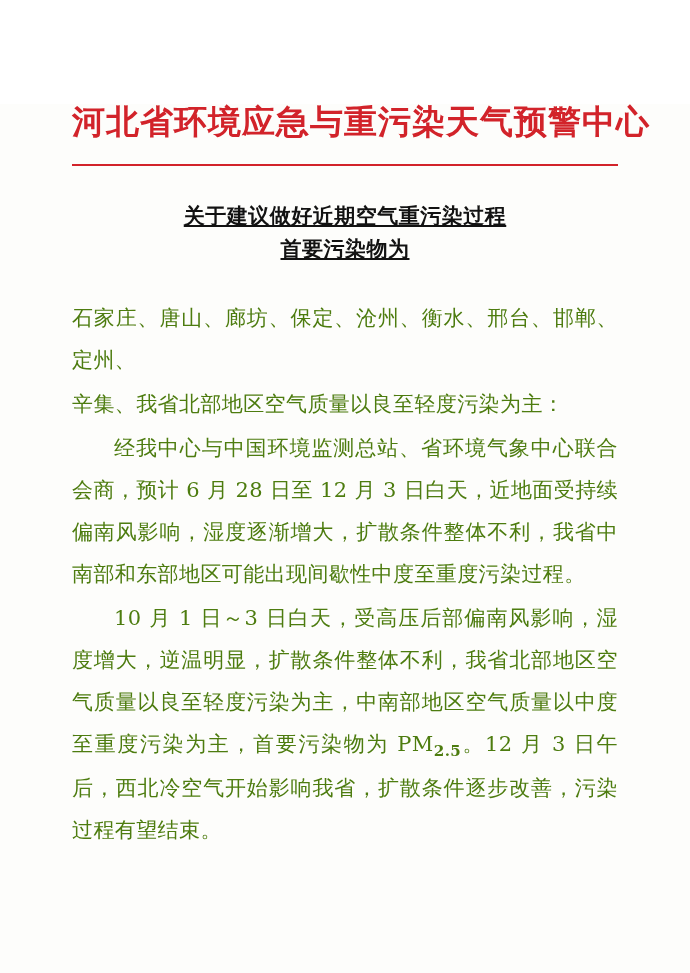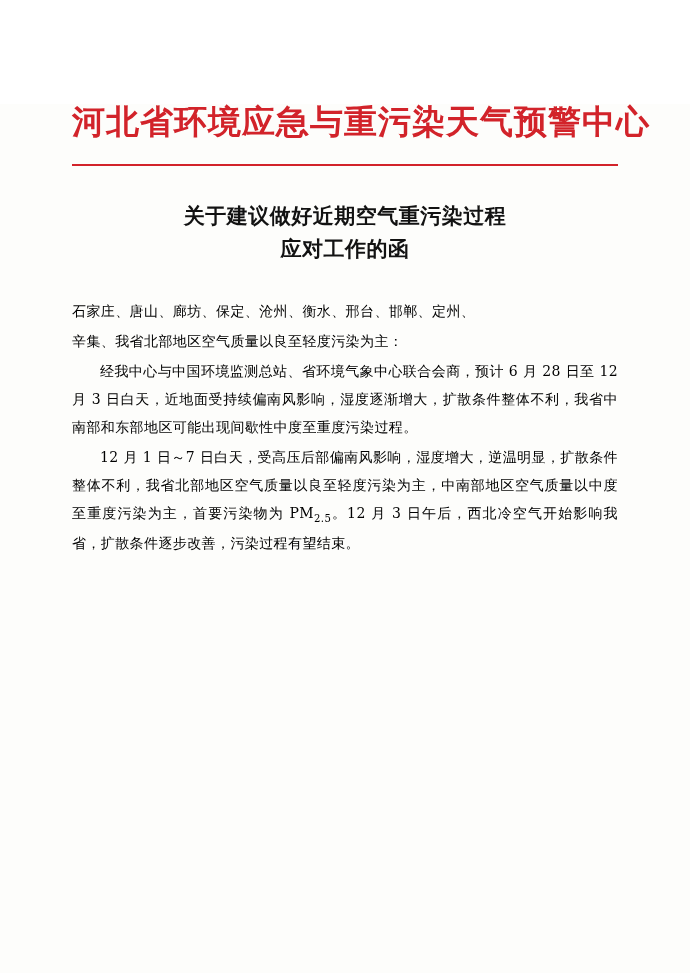--- a/index.html
+++ b/index.html
@@ -42,42 +42,44 @@
     width: 100%;
   }
   .doc-title {
     margin-top: 34px;
     text-align: center;
     font-size: 21px;
     font-weight: 700;
     line-height: 1.55;
     color: #121212;
     letter-spacing: 0.5px;
+    text-decoration: underline;
   }
   .doc-title .line {
     display: block;
   }
   .body-text {
     margin-top: 32px;
   }
   .para {
-    font-size: 14px;
+    font-size: 21px;
     line-height: 2.0;
     text-align: justify;
     text-justify: inter-ideograph;
-    color: #000000;
+    color: #4d7c0f;
     margin: 0 0 2px 0;
     letter-spacing: 0.4px;
   }
   .para.indent {
     text-indent: 2em;
   }
   .sub {
     font-size: 0.72em;
     vertical-align: sub;
+    font-weight: bold;
   }
   .watermark {
     position: absolute;
     left: 0;
     top: 0;
     width: 100%;
     height: 100%;
     pointer-events: none;
   }
 </style>
@@ -86,33 +88,33 @@
 
 <div class="page">
 
   <div class="masthead">
     <div class="masthead-title">河北省环境应急与重污染天气预警中心</div>
     <div class="masthead-rule"></div>
   </div>
 
   <div class="doc-title">
     <span class="line">关于建议做好近期空气重污染过程</span>
-    <span class="line">应对工作的函</span>
+    <span class="line">首要污染物为</span>
   </div>
 
   <div class="body-text">
 
     <p class="para">石家庄、唐山、廊坊、保定、沧州、衡水、邢台、邯郸、定州、</p>
 
     <p class="para">辛集、我省北部地区空气质量以良至轻度污染为主：</p>
 
     <p class="para indent">经我中心与中国环境监测总站、省环境气象中心联合会商，预计 6 月 28 日至 12 月 3 日白天，近地面受持续偏南风影响，湿度逐渐增大，扩散条件整体不利，我省中南部和东部地区可能出现间歇性中度至重度污染过程。</p>
 
 
     <p class="para indent">
-      <span>12 月 1 日～7 日白天，受高压后部偏南风影响，湿度增大，逆温明显，扩散条件整体不利，我省北部地区空气质量以良至轻度污染为主，中南部地区空气质量以中度至重度污染为主，首要污染物为 PM</span><span class="sub">2.5</span><span>。12 月 3 日午后，西北冷空气开始影响我省，扩散条件逐步改善，污染过程有望结束。</span>
+      <span>10 月 1 日～3 日白天，受高压后部偏南风影响，湿度增大，逆温明显，扩散条件整体不利，我省北部地区空气质量以良至轻度污染为主，中南部地区空气质量以中度至重度污染为主，首要污染物为 PM</span><span class="sub">2.5</span><span>。12 月 3 日午后，西北冷空气开始影响我省，扩散条件逐步改善，污染过程有望结束。</span>
     </p>
 
   </div>
 
   <div class="watermark"></div>
 
 </div>
 
 </body></html>

